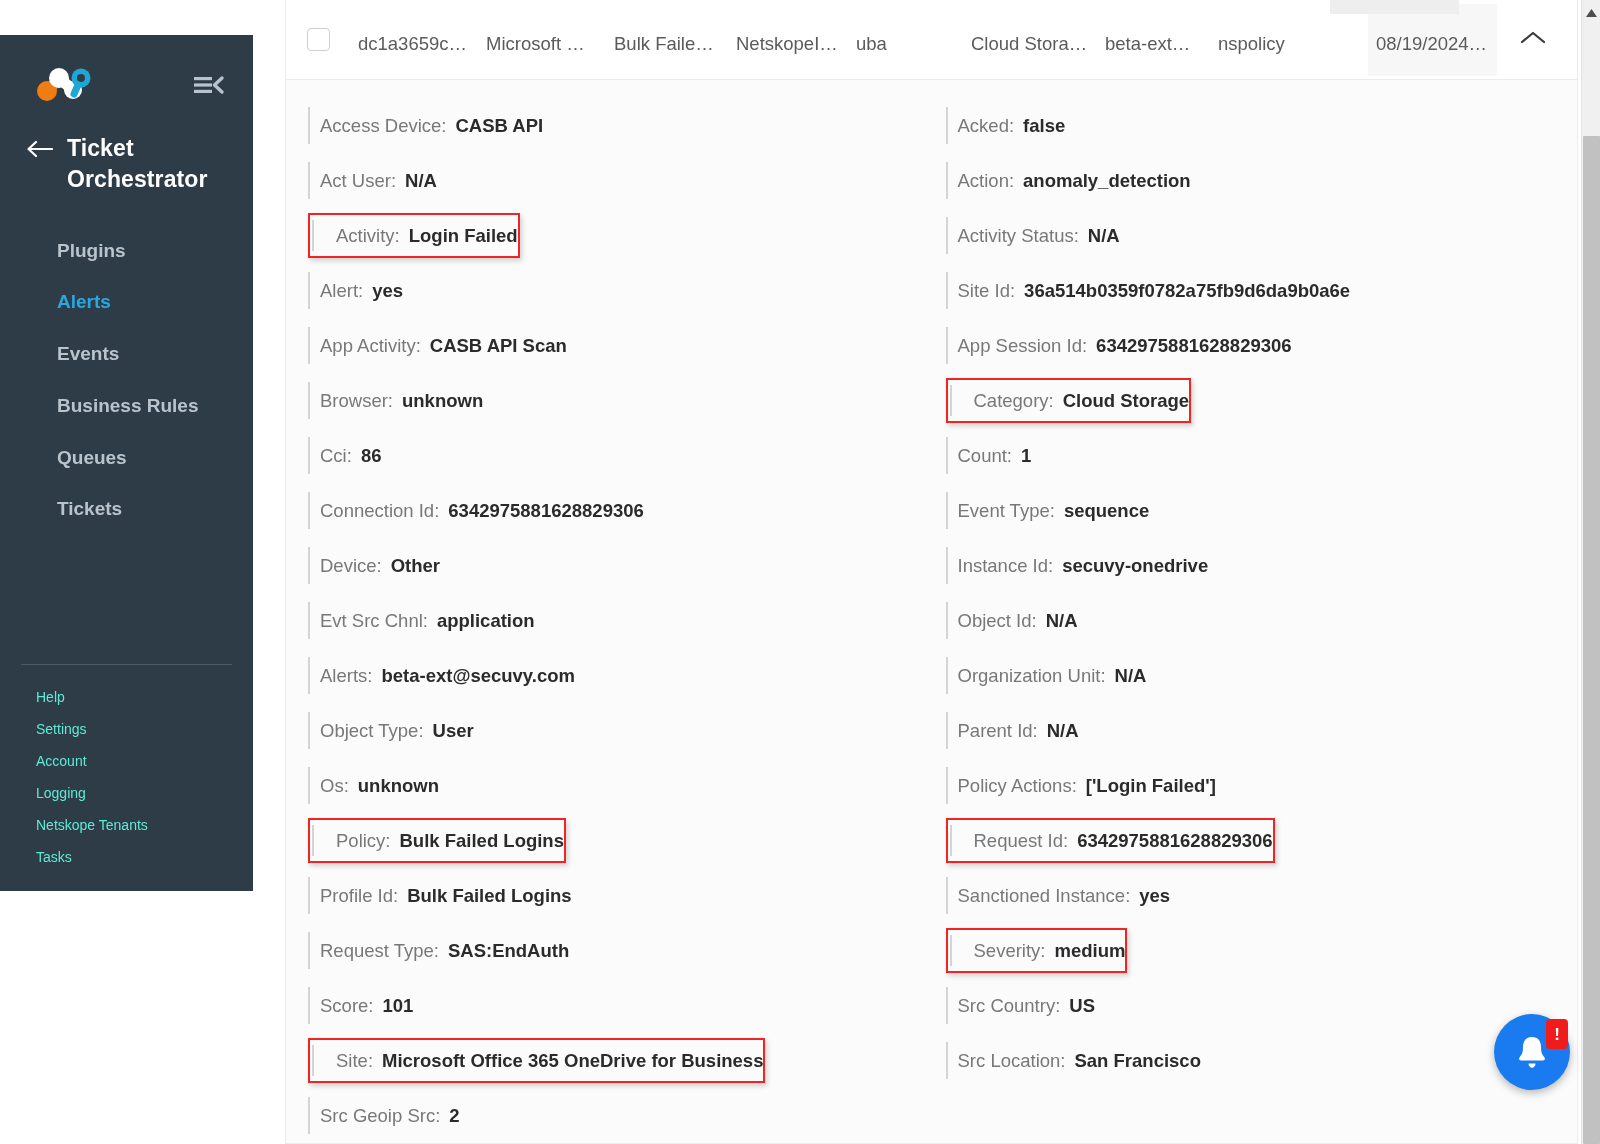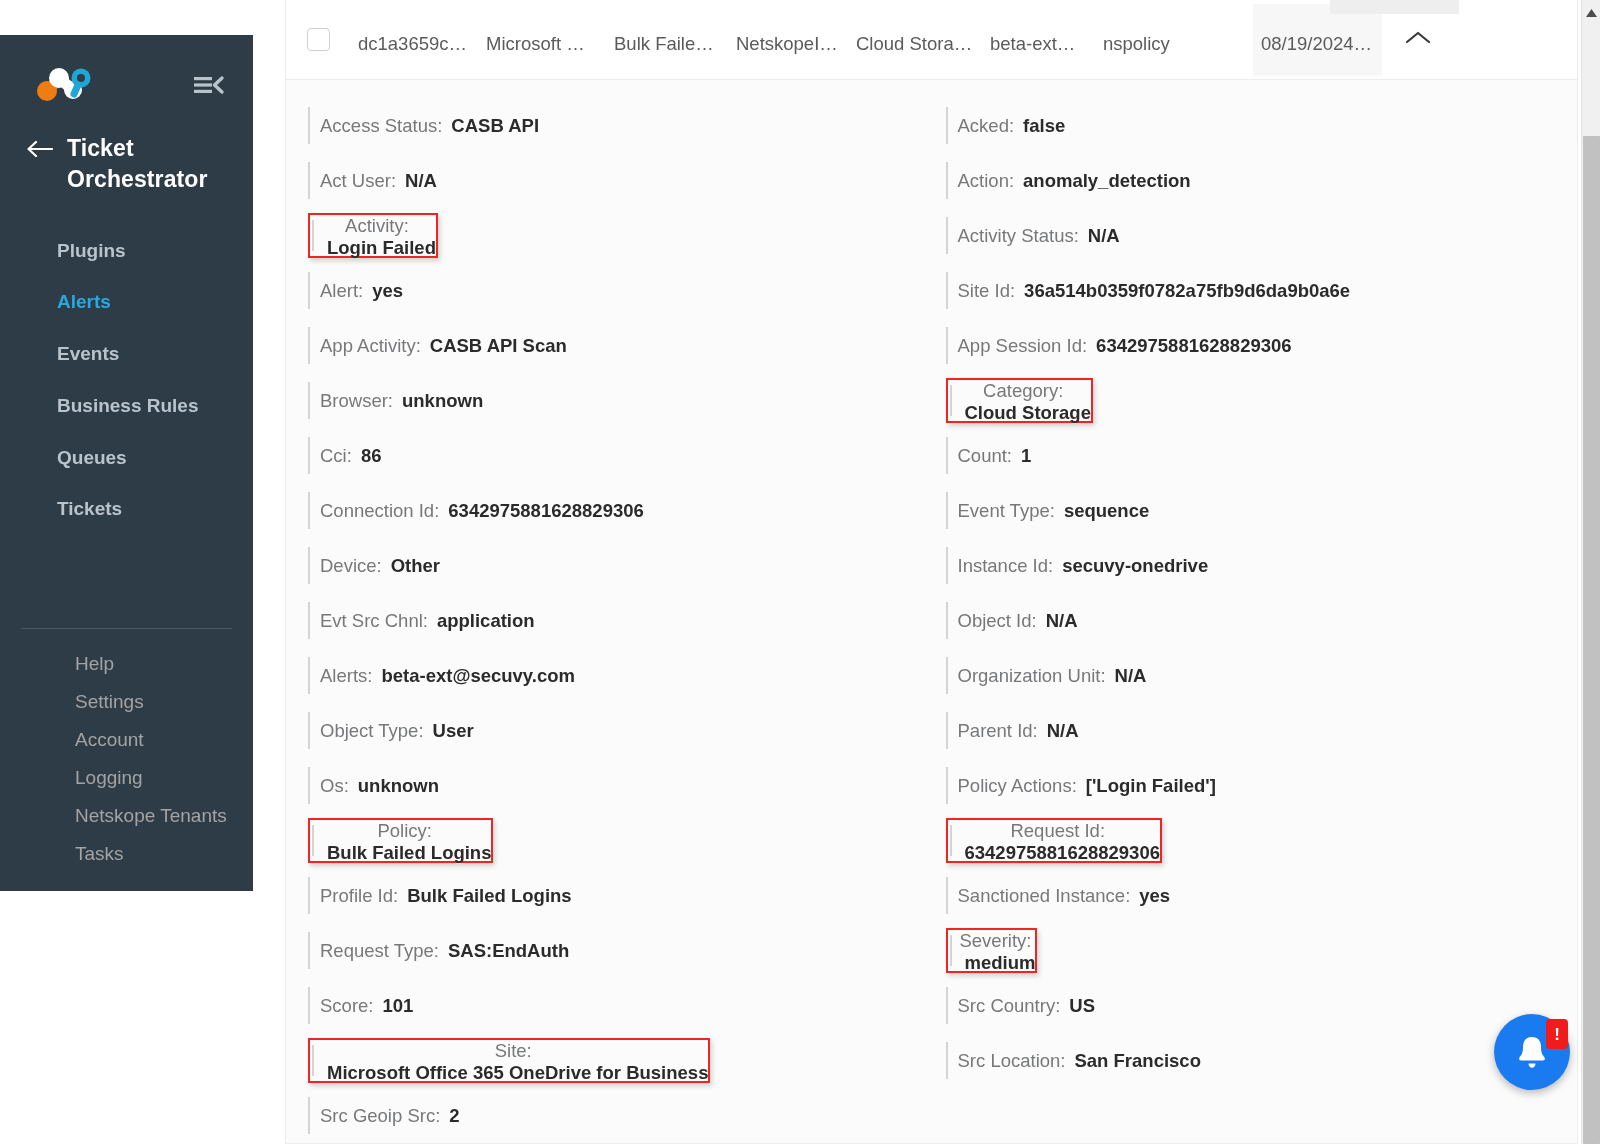--- a/index.html
+++ b/index.html
@@ -48,23 +48,23 @@
   }
   .sb-item.active { color: #29a8e0; font-weight: bold; }
   .sb-item.bold { font-weight: bold; }
 
   .sb-footer { position: absolute; left: 0; right: 0; bottom: 18px; }
   .sb-divider {
     height: 1px; background: #4a5967; margin: 0 21px 16px 21px;
   }
   .sb-fitem {
     display: block;
-    padding: 8px 20px 8px 75px;
-    font-size: 19px;
-    color: #a3a3a3;
+    padding: 8px 20px 8px 36px;
+    font-size: 14px;
+    color: #5eead4;
     cursor: pointer;
   }
 
   
   .main {
     flex: 1 1 auto; height: 1144px;
     background: #ffffff;
     position: relative;
     padding-left: 32px;
     padding-right: 22px;
@@ -126,28 +126,27 @@
   }
   .field .lbl {
     font-size: 18.5px; color: #77787a; white-space: nowrap;
   }
   .field .val {
     font-size: 18.5px; color: #2b2b2b; font-weight: bold;
     margin-left: 9px; white-space: nowrap;
   }
   .field.hl {
     border: 2px solid #ef2424;
-    padding-left: 8px;
+    padding-left: 26px;
     height: 45px;
     margin: 5px 0;
     box-shadow: 2px 3px 5px rgba(0,0,0,.17);
     background: #fbfbfb;
     display: inline-flex;
     width: auto;
-    flex-direction: column;
   }
   .field.hl::before {
     left: 2px; top: 5px; bottom: 5px;
   }
   .field-wrap { height: 55px; display: flex; align-items: center; }
 
   
   .fab {
     position: absolute; right: 30px; bottom: 54px;
     width: 76px; height: 76px; border-radius: 50%;
@@ -243,39 +242,40 @@
 
       <div class="row-header">
         <div class="hdr-strip"></div>
         <div class="cell-check">
           <div class="checkbox"></div>
         </div>
         <div class="hcell" style="width:128px">dc1a3659c7...</div>
         <div class="hcell" style="width:128px">Microsoft Of...</div>
         <div class="hcell" style="width:122px">Bulk Failed L...</div>
         <div class="hcell" style="width:120px">NetskopeITS...</div>
+        <div class="hcell" style="width:115px">uba</div>
         <div class="hcell" style="width:134px">Cloud Storage</div>
         <div class="hcell" style="width:113px">beta-ext@se...</div>
         <div class="hcell" style="width:158px">nspolicy</div>
         <div class="hcell sorted" style="width:129px">08/19/2024 ...</div>
         <div class="chev-cell">
           <span>
             <svg width="28" height="18" viewBox="0 0 28 18">
               <path d="M3 13 L14 4 L25 13" fill="none" stroke="#3a3a3a" stroke-width="2.2" stroke-linecap="round" stroke-linejoin="round"></path>
             </svg>
           </span>
         </div>
       </div>
 
       <div class="detail">
 
         <div class="col">
           <div class="field-wrap">
               <div class="field">
-                <span class="lbl">Access Status:</span>
+                <span class="lbl">Access Device:</span>
                 <span class="val">CASB API</span>
               </div>
             </div>
           <div class="field-wrap">
               <div class="field">
                 <span class="lbl">Act User:</span>
                 <span class="val">N/A</span>
               </div>
             </div>
           <div class="field-wrap">

